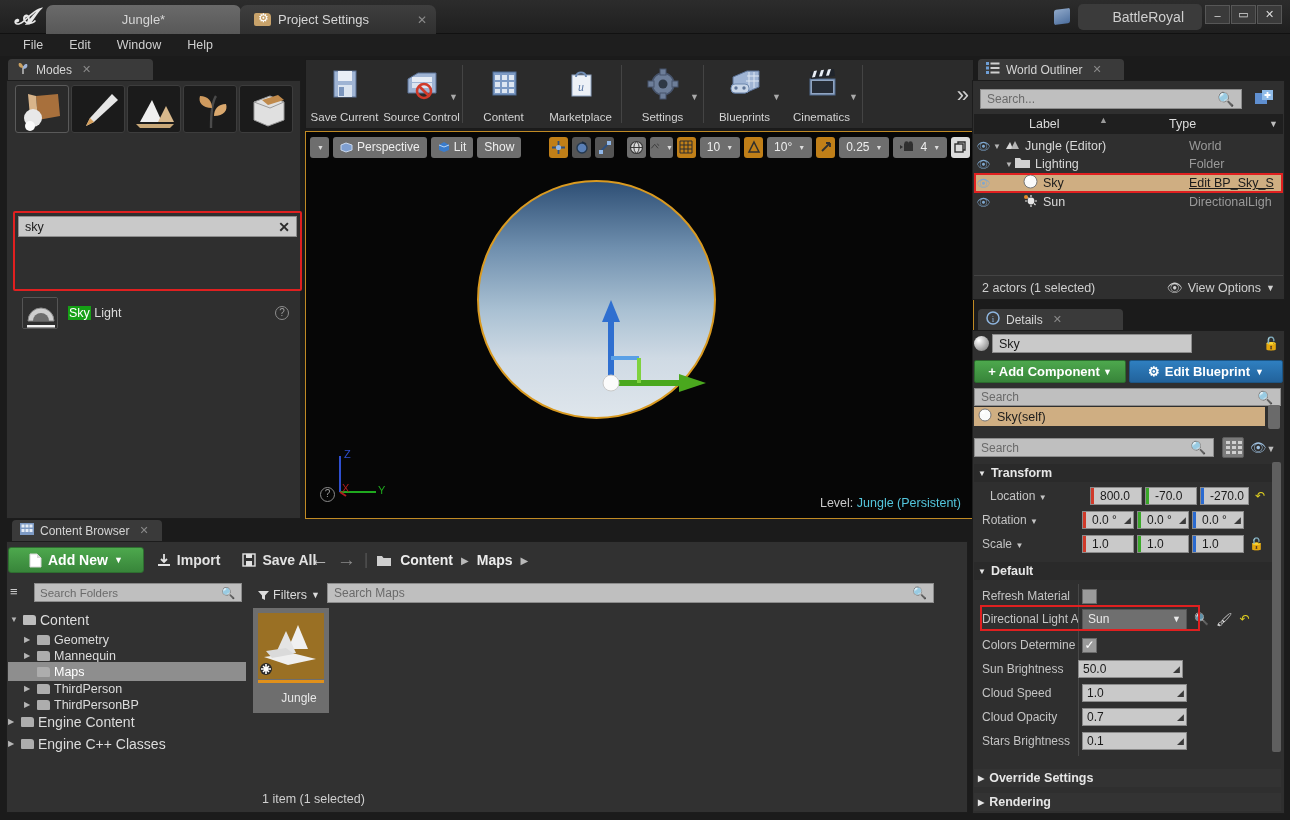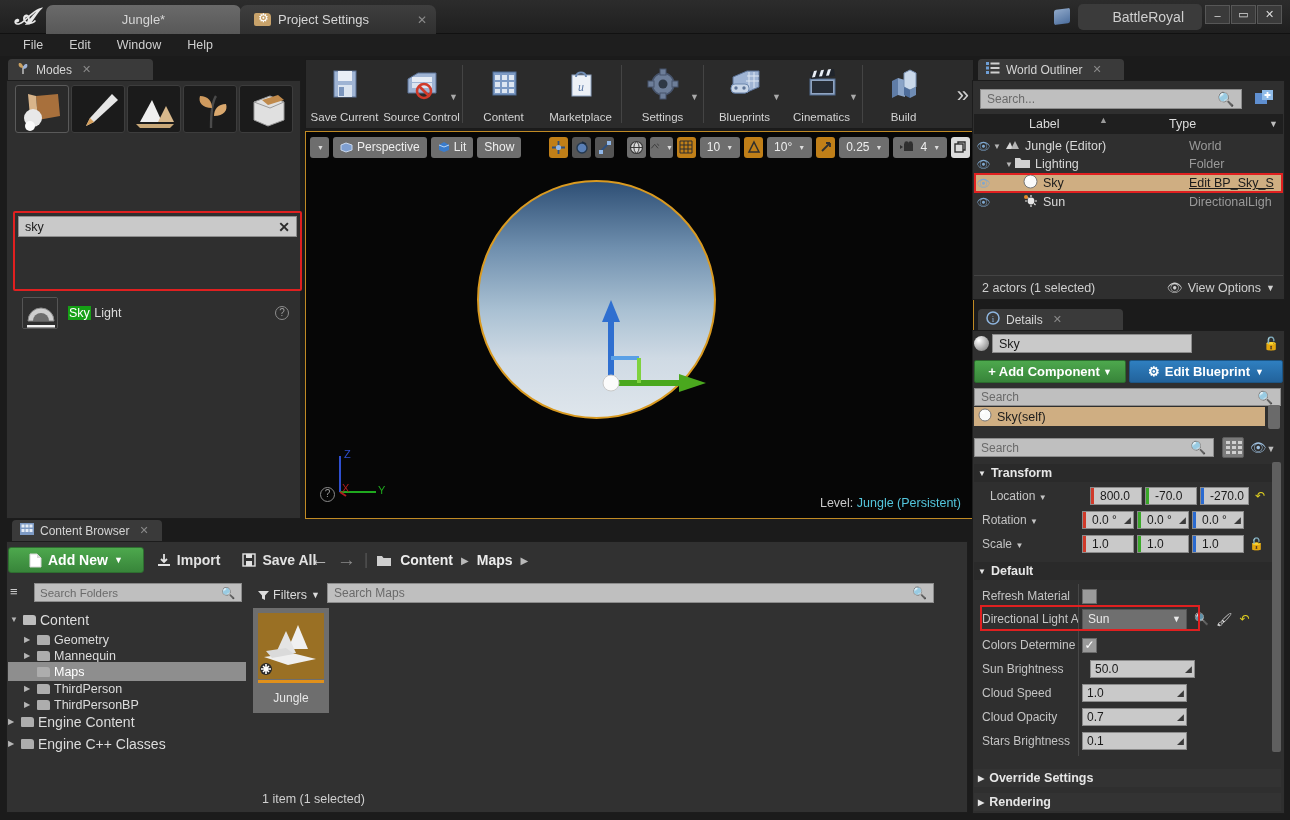--- a/index.html
+++ b/index.html
@@ -118,21 +118,21 @@
   .tree-row.sel { background:#8e8e8e; color:#fff; width:238px; }
   .tri { font-size:8px; color:#b5b5b5; width:9px; }
   .fldr { width:13px; height:10px; background:#adadad; border-radius:1px 3px 1px 1px; flex:0 0 auto; }
   .fldr.open { background:#bdbdbd; }
   #filters { position:absolute; left:258px; top:585px; height:20px; color:#dcdcdc; font-size:12.5px;
     display:flex; align-items:center; gap:4px; }
   #maps-search { position:absolute; left:327px; top:583px; width:607px; height:20px;
     background:#bfbfbf; border:1px solid #8c8c8c; display:flex; align-items:center;
     padding:0 6px; color:#6a6a6a; font-size:12px; }
   #cb-save-icon { position:absolute; right:12px; top:585px; color:#c5c5c5; font-size:13px; }
-  #asset-tile { position:absolute; left:253px; top:608px; width:76px; height:105px; background:#6e6e6e; }
+  #asset-tile { position:absolute; left:253px; top:608px; width:76px; height:105px; background:#6e6e6e;padding-left:8px; }
   #asset-tile .thumb { position:absolute; left:5px; top:5px; width:66px; height:66px;
     background:linear-gradient(180deg,#8a6520,#b07f2b); overflow:hidden; }
   #asset-tile .tname { position:absolute; bottom:8px; width:100%; text-align:center;
     color:#e8e8e8; font-size:12px; }
   #cb-status { position:absolute; left:262px; bottom:14px; color:#cfcfcf; font-size:12.5px; }
   #cb-viewopt { position:absolute; right:14px; bottom:12px; color:#d5d5d5; font-size:12.5px;
     display:flex; align-items:center; gap:5px; }
 
   
   #wo-tab { left:978px; top:59px; width:146px; }
@@ -412,32 +412,20 @@
             <path d="M26 2.4 L29 2 L27 8.4 L24 8.8 Z"></path>
           </g>
       </svg>
     </div>
     <div class="tlabel">Cinematics</div>
     <span class="tcaret">▼</span>
   </div>
 
   <div class="tsep"></div>
 
-  <div class="tbtn">
-    <div class="tbico">
-      <svg width="40" height="36" viewBox="0 0 40 36">
-        <path d="M8 14 L14 11 L14 28 L8 31 Z" fill="#5f7ca6"></path>
-        <path d="M14 11 L21 13 L21 30 L14 28 Z" fill="#8aa4c8"></path>
-        <path d="M20 6 L26 3 L32 6 L32 20 L26 23 L20 20 Z" fill="#c9d8ea" stroke="#7b93b5"></path>
-        <path d="M20 20 L26 23 L26 31 L20 28 Z" fill="#4f6e9c"></path>
-        <path d="M26 23 L32 20 L32 28 L26 31 Z" fill="#6f8cb4"></path>
-      </svg>
-    </div>
-    <div class="tlabel">Build</div>
-  </div>
 
   <div id="tb-more">»</div>
 </div>
 
 <div id="viewport">
   <div id="vp-sphere"></div>
   <svg id="gizmo">
     <path d="M24 93 L24 26" stroke="#2f6fd0" stroke-width="6"></path>
     <path d="M24 10 L33 32 L15 32 Z" fill="#2f6fd0"></path>
     <path d="M24 93 L96 93" stroke="#4aa81e" stroke-width="6"></path>
@@ -962,21 +950,21 @@
 </div>
 <div id="dl-hl"></div>
 
 <div class="proprow" style="top:633px;">
   <span class="proplabel">Colors Determine</span>
   <span style="width:15px;height:15px;background:#9a9a9a;border:1px solid #6a6a6a;margin-left:4px;color:#fff;font-size:12px;text-align:center;line-height:13px">✓</span>
 </div>
 
 <div class="proprow" style="top:657px;">
   <span class="proplabel">Sun Brightness</span>
-  <div class="numbox" style="width:105px;margin-left:12px">
+  <div class="numbox" style="width:105px;margin-left:0">
     <span>50.0</span>
       <span class="spin">◢</span>
   </div>
 </div>
 <div class="proprow" style="top:681px;">
   <span class="proplabel">Cloud Speed</span>
   <div class="numbox" style="width:105px;margin-left:4px">
     <span>1.0</span>
       <span class="spin">◢</span>
   </div>

